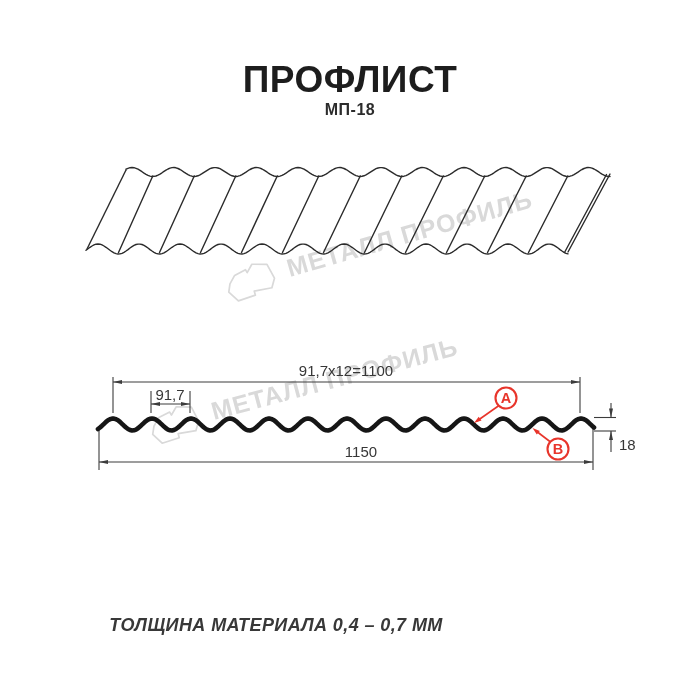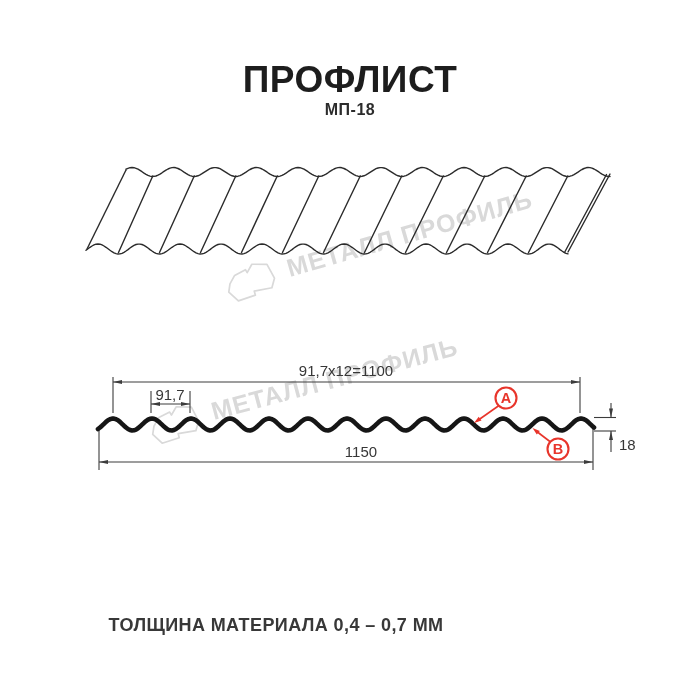--- a/index.html
+++ b/index.html
@@ -26,21 +26,21 @@
   .dimarrow{fill:var(--line,#3c3c3c);stroke:none;}
   .prof{fill:none;stroke:var(--profile,#161616);stroke-width:4.6;stroke-linecap:round;stroke-linejoin:round;}
   .dim{font-family:"Liberation Sans",sans-serif;font-size:15px;fill:#373737;}
   .redln{fill:none;stroke:var(--red,#e8352b);stroke-width:1.6;}
   .redarrow{fill:var(--red,#e8352b);stroke:none;}
   .redc{fill:#ffffff;stroke:var(--red,#e8352b);stroke-width:2.1;}
   .redt{font-family:"Liberation Sans",sans-serif;font-size:14.5px;font-weight:bold;
         fill:var(--red,#e8352b);text-anchor:middle;}
   
   .footer-note{position:absolute;top:615px;left:0;width:552px;text-align:center;
-               font-size:18px;font-weight:bold;letter-spacing:.4px;color:#383838;z-index:3;}
+               font-size:18px;font-weight:bold;letter-spacing:.4px;color:#383838;z-index:3;font-style:italic;}
 </style>
 </head>
 <body>
 
 <div class="page">
 
   <h1 class="title">ПРОФЛИСТ</h1>
   <div class="subtitle">МП-18</div>
 
   <div class="watermark wm1">

